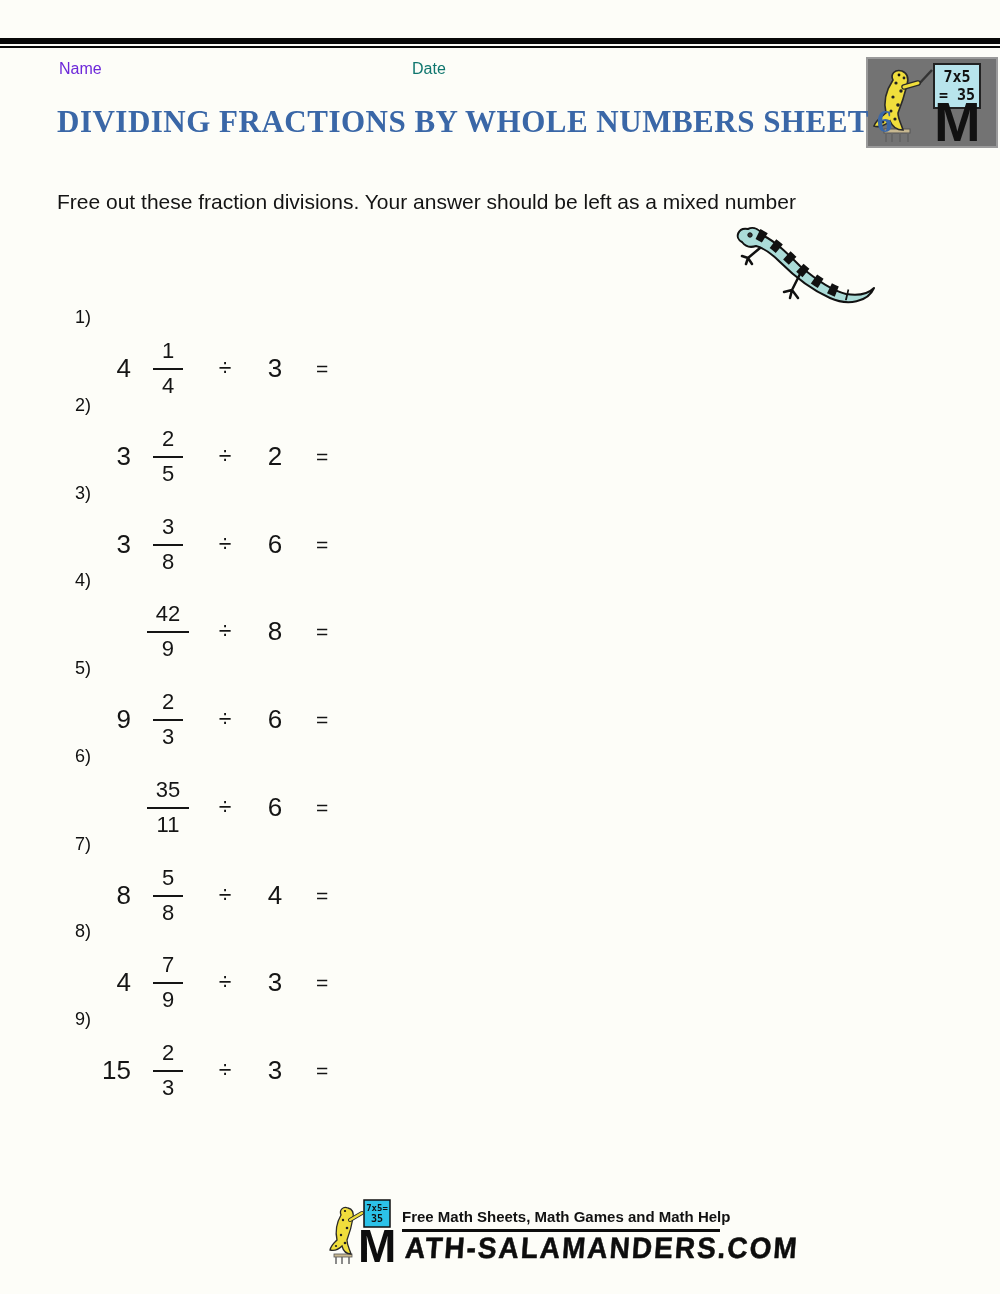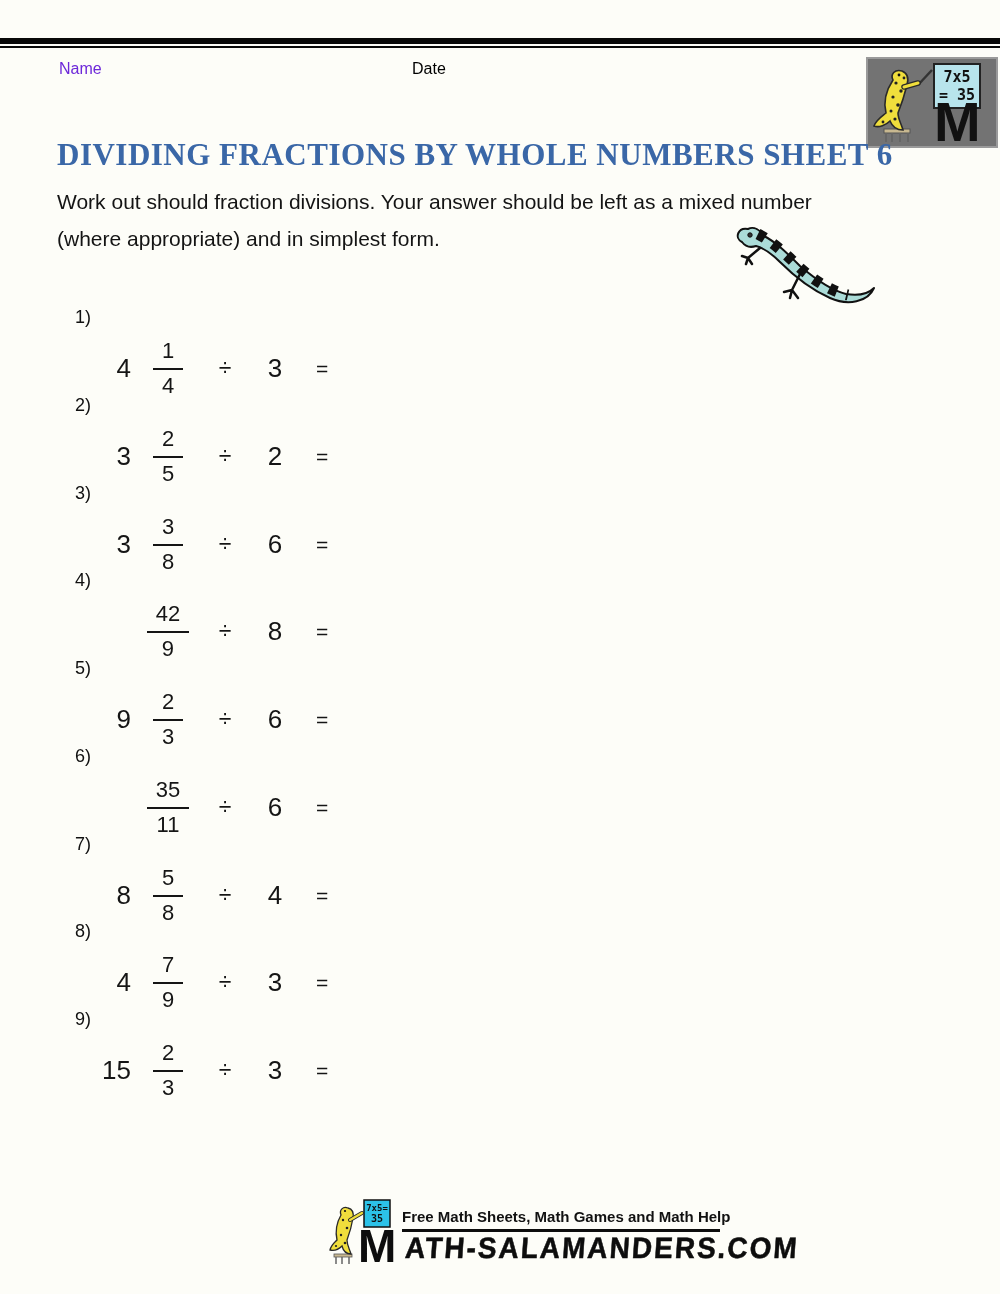--- a/index.html
+++ b/index.html
@@ -11,27 +11,27 @@
     position:relative;
     overflow:hidden;
   }
   .page { position:absolute; inset:0; }
 
   
   .rule-thick { position:absolute; top:38px; left:0; width:1000px; height:6px; background:#090909; }
   .rule-thin  { position:absolute; top:46px; left:0; width:1000px; height:2px; background:#090909; }
 
   .name-label { position:absolute; left:59px; top:60px; font-size:16px; color:#6d28d9; }
-  .date-label { position:absolute; left:412px; top:60px; font-size:16px; color:#000000; }
+  .date-label { position:absolute; left:412px; top:60px; font-size:16px; color:#0f766e; }
 
   .sheet-title {
     position:absolute; left:57px; top:104px;
     font-family:"Liberation Serif", serif;
     font-weight:700; font-size:31px; letter-spacing:0.5px;
-    color:#3a67a7; white-space:nowrap;margin-top:33px;
+    color:#3a67a7; white-space:nowrap;
   }
 
   .logo-box {
     position:absolute; left:866px; top:57px; width:132px; height:91px;
     background:#737373; border:2px solid #9a9a9a;
   }
 
   .instructions {
     position:absolute; left:57px; top:183px; width:900px;
     font-size:21px; line-height:37px; color:#141414;
@@ -106,22 +106,21 @@
       <circle cx="23" cy="52" r="1.5" fill="#222"></circle>
         <circle cx="27" cy="60" r="1.6" fill="#222"></circle>
       <circle cx="15" cy="63" r="1.4" fill="#222"></circle>
         <circle cx="36" cy="19" r="1.4" fill="#222"></circle>
     </svg>
   </div>
 
   <div class="sheet-title">DIVIDING FRACTIONS BY WHOLE NUMBERS SHEET 6</div>
 
   <div class="instructions">
-    <div>Work out should fraction divisions. Your answer should be left as a mixed number</div>
-    <div>(where appropriate) and in simplest form.</div>
+    <div>Free out these fraction divisions. Your answer should be left as a mixed number</div>
   </div>
 
   <div class="lizard">
     <svg width="150" height="95" viewBox="0 0 150 95">
 
       <path d="M16,20 C8,16 12,5 22,7 C28,4 34,8 38,14 C50,20 62,32 74,44 C88,56 104,68 120,72 C132,74 142,72 148,66 C142,80 122,84 104,76 C86,68 68,54 54,40 C46,32 38,26 30,24 C24,26 19,24 16,20 Z" fill="#abdcd8" stroke="#111" stroke-width="2" stroke-linejoin="round"></path>
 
       <path d="M32,12 C44,18 58,30 72,44 C86,57 104,69 122,73" fill="none" stroke="#111" stroke-width="11" stroke-dasharray="8 10"></path>
 
       <path d="M34,26 L22,36 M22,36 L16,34 M22,36 L20,42 M22,36 L26,42" fill="none" stroke="#111" stroke-width="2.5" stroke-linecap="round"></path>

